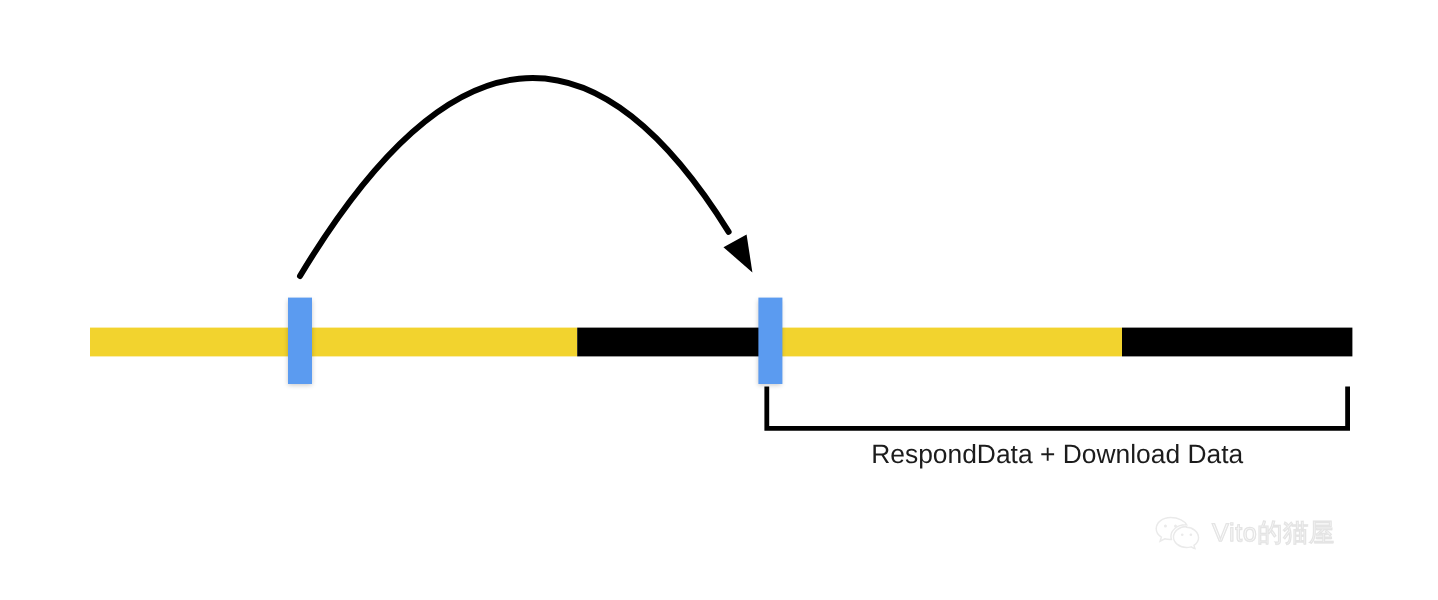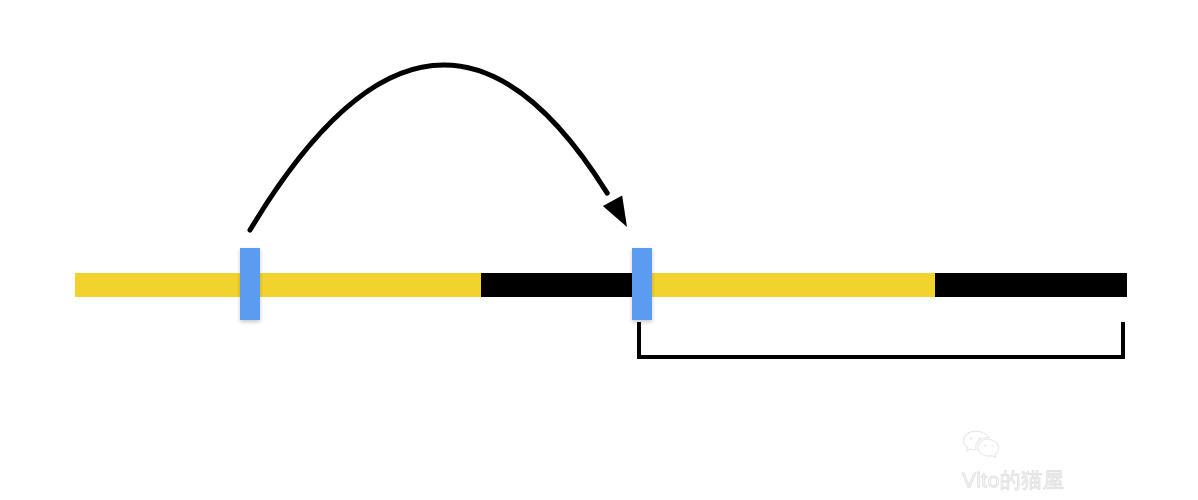--- a/index.html
+++ b/index.html
@@ -52,24 +52,23 @@
     line-height: 28px;
     color: #1c1c1c;
     white-space: nowrap;
   }
   
   #watermark {
     position: absolute;
     left: 962px;
     top: 428px;
     display: flex;
-    align-items: flex-start;
+    align-items: flex-end;
     gap: 8px;
     opacity: 0.95;
-    flex-direction: column;
   }
   #watermark .wm-text {
     font-family: "Liberation Sans", sans-serif;
     font-size: 21px;
     letter-spacing: 0.5px;
     color: #fbfbfb;
     -webkit-text-stroke: 1px #e3e3e3;
     text-shadow: 0 1px 0 #ededed;
     white-space: nowrap;
   }
@@ -90,20 +89,21 @@
   <svg class="overlay" viewBox="0 0 1198 500">
     <g id="arrow-group">
       <path id="arrow-path" fill="none" stroke-linecap="round" d="M 250 230 Q 436.64 -80.43 607.20 193.17" stroke="#000000" stroke-width="5"></path>
       <polygon id="arrow-head" points="627,227 602.88,206.04 622.15,195.42" fill="#000000"></polygon>
     </g>
     <g id="bracket-group">
       <path id="bracket-path" fill="none" stroke-linecap="butt" stroke-linejoin="miter" d="M 639 322 L 639 357 L 1123 357 L 1123 322" stroke="#000000" stroke-width="4"></path>
     </g>
   </svg>
 
+  <div id="bracket-label" style="left: 639px; width: 484px; color: rgb(28, 28, 28);">RespondData + Download Data</div>
 
   <div id="watermark">
     <svg width="40" height="30" viewBox="0 0 40 30">
       <g fill="none" stroke="#e9e9e9" stroke-width="1.2">
         <path d="M13.5 3.2 C6.6 3.2 1.5 7.6 1.5 12.6 c0 2.8 1.7 5.3 4.3 7.0 l-1.1 3.4 3.9 -2.0 c1.4 0.4 2.9 0.6 4.4 0.6 0.4 0 0.8 0 1.2 -0.05 -0.3 -0.8 -0.4 -1.7 -0.4 -2.6 0 -5.3 5.3 -9.6 11.9 -9.6 0.4 0 0.8 0.02 1.2 0.05 C25.6 6.4 20.1 3.2 13.5 3.2 Z"></path>
         <path d="M26.8 10.8 c-6.0 0 -10.9 3.9 -10.9 8.7 0 4.8 4.9 8.7 10.9 8.7 1.3 0 2.5 -0.2 3.7 -0.5 l3.4 1.8 -0.9 -3.0 c2.3 -1.6 3.8 -3.9 3.8 -6.4 0 -4.8 -4.9 -8.7 -10.0 -8.7 Z"></path>
         <circle cx="9.2" cy="10.4" r="1.25" fill="#e9e9e9" stroke="none"></circle>
         <circle cx="17.6" cy="10.4" r="1.25" fill="#e9e9e9" stroke="none"></circle>
         <circle cx="23.2" cy="17.6" r="1.1" fill="#e9e9e9" stroke="none"></circle>
         <circle cx="30.4" cy="17.6" r="1.1" fill="#e9e9e9" stroke="none"></circle>

